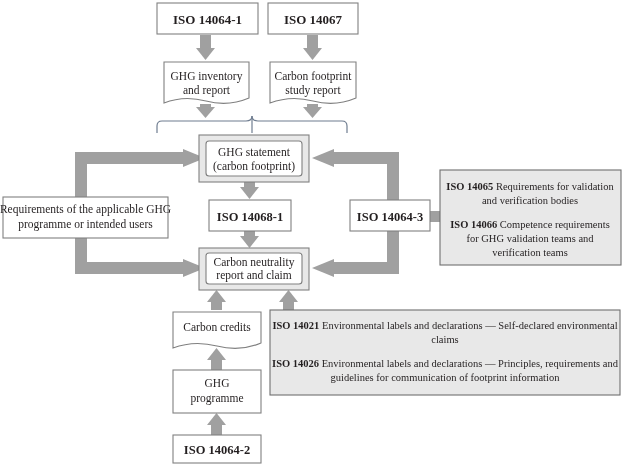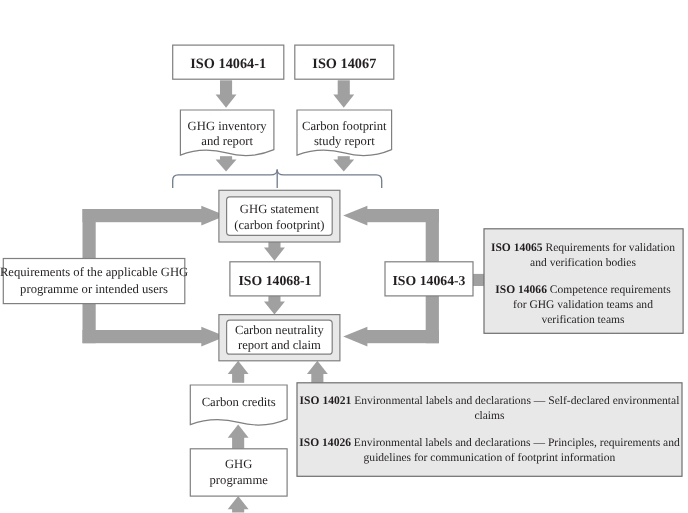--- a/index.html
+++ b/index.html
@@ -11,21 +11,20 @@
   body {
     width: 625px;
     height: 466px;
     font-family: "Liberation Serif", "DejaVu Serif", serif;
     overflow: hidden;
   }
   #diagram-root {
     position: relative;
     width: 625px;
     height: 354px;
-    margin-top: 38px;
   }
   svg.diagram {
     display: block;
     width: 625px;
     height: 466px;
   }
   text {
     font-family: "Liberation Serif", "DejaVu Serif", serif;
     fill: #231f20;
   }

